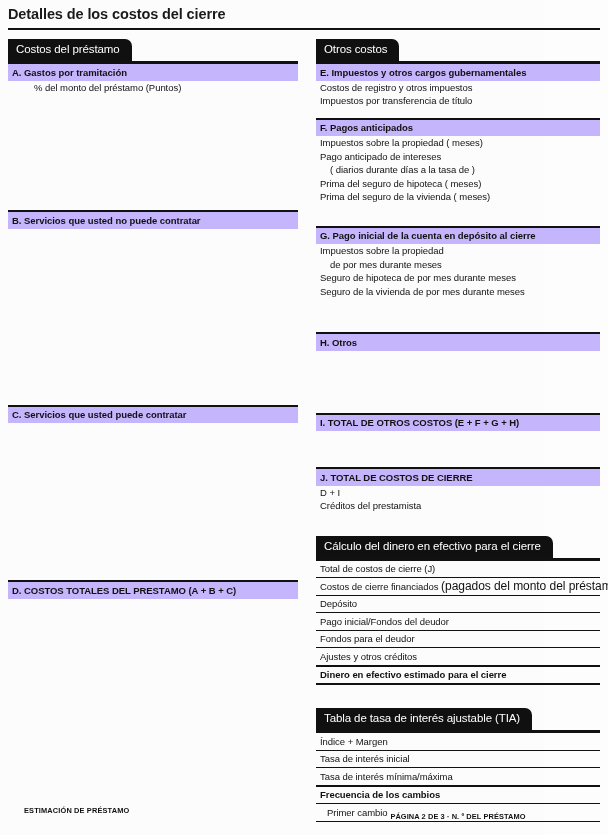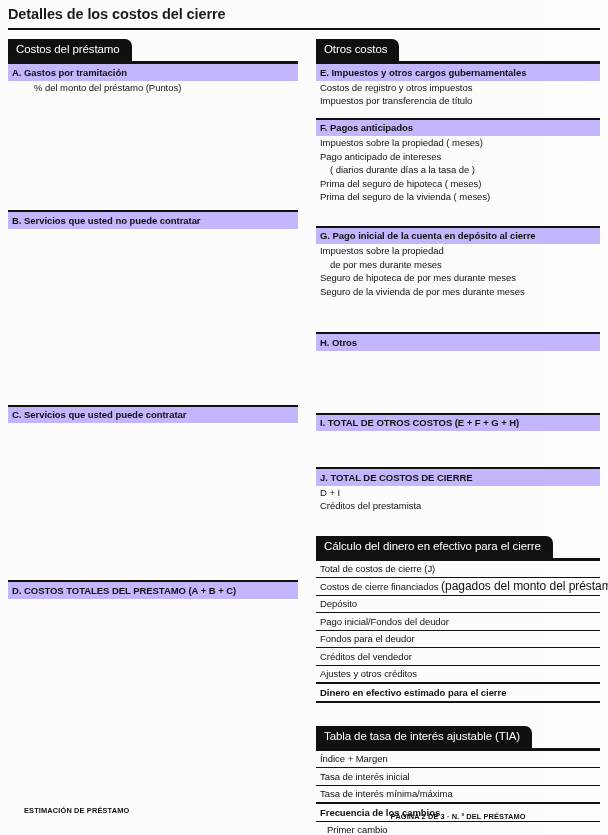--- a/index.html
+++ b/index.html
@@ -180,21 +180,20 @@
     <div class="spacer" style="height:24px"></div>
 
     <div class="tab-wrap">
       <span class="tab">Cálculo del dinero en efectivo para el cierre</span>
     </div>
     <div class="rrow"><span>Total de costos de cierre (J)</span></div>
     <div class="rrow"><span>Costos de cierre financiados </span><span class="note">(pagados del monto del préstamo)</span></div>
     <div class="rrow"><span>Depósito</span></div>
     <div class="rrow"><span>Pago inicial/Fondos del deudor</span></div>
     <div class="rrow"><span>Fondos para el deudor</span></div>
-    <div class="rrow"><span>Créditos del vendedor</span></div>
     <div class="rrow thick"><span>Ajustes y otros créditos</span></div>
     <div class="rrow bold thick"><span>Dinero en efectivo estimado para el cierre</span></div>
 
     <div class="spacer" style="height:24px"></div>
 
     <div class="tab-wrap">
       <span class="tab">Tabla de tasa de interés ajustable (TIA)</span>
     </div>
     <div class="rrow"><span>Índice + Margen</span></div>
     <div class="rrow"><span>Tasa de interés inicial</span></div>

